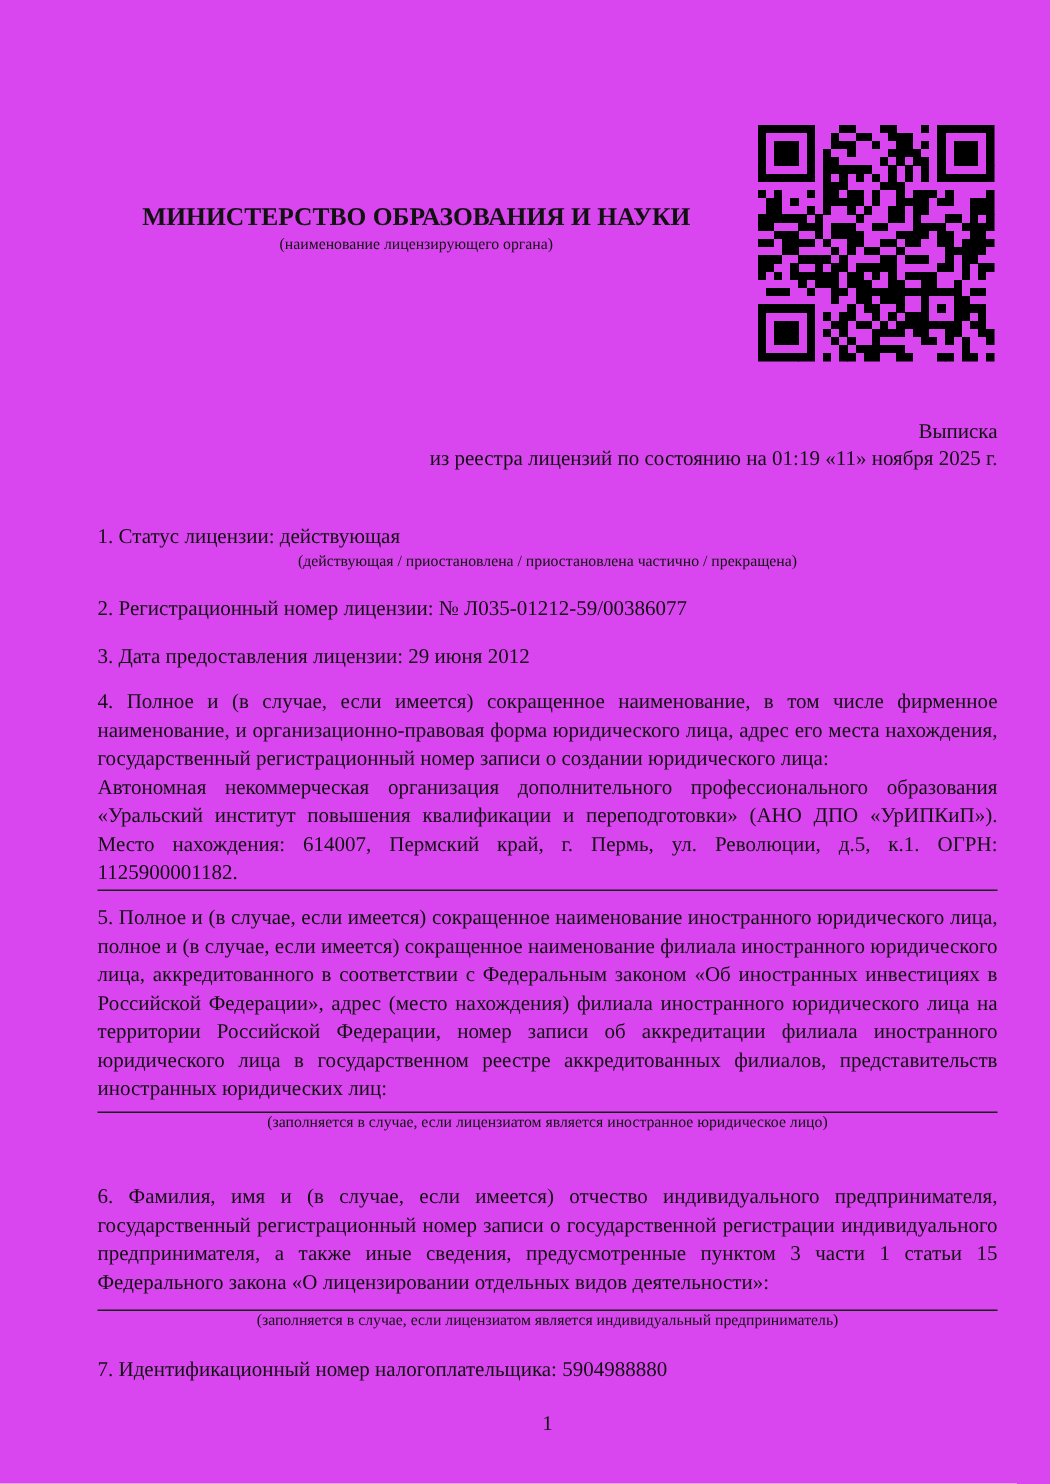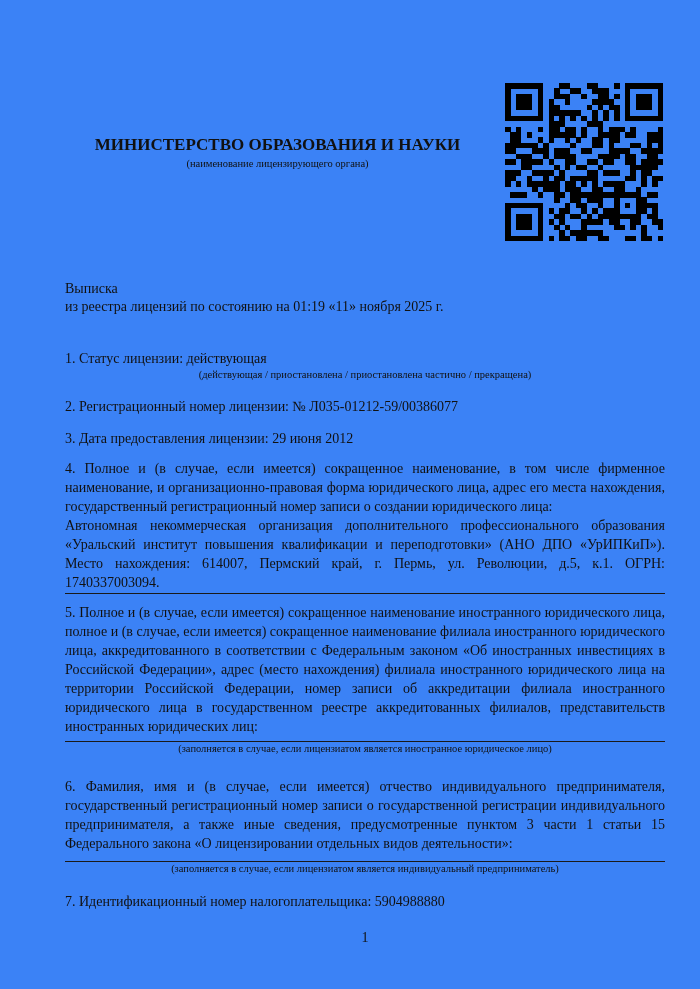--- a/index.html
+++ b/index.html
@@ -1,21 +1,21 @@
 <!DOCTYPE html>
 <html><head>
 <meta charset="utf-8">
 <style>
   html, body { margin: 0; padding: 0; background: #e8e8e8; }
   .page {
     position: relative;
     width: 700px;
     height: 989px;
     margin: 0 auto;
-    background: #3b82f6;
+    background: #d946ef;
     color: #111111;
     font-family: "Liberation Serif", "DejaVu Serif", serif;
     font-size: 14px;
     line-height: 19px;
     overflow: hidden;
     box-sizing: border-box;
   }
   .content { padding: 0 35px 0 65px; }
 
   
@@ -39,31 +39,31 @@
     position: absolute;
     top: 83px;
     left: 505px;
     width: 158px;
     height: 158px;
   }
 
   
   .doc-title {
     margin-top: 110px;
-    text-align: left;
+    text-align: right;
     line-height: 18px;
   }
 
   
   .sec-status   { margin-top: 33px; }
   .sec-regnum   { margin-top: 16px; }
   .sec-date     { margin-top: 13px; }
   .sec-entity   { margin-top: 11px; }
   .sec-foreign  { margin-top: 9px;  }
-  .sec-ip       { margin-top: 22px; }
+  .sec-ip       { margin-top: 34px; }
   .sec-inn      { margin-top: 17px; }
 
   p.line { margin: 0; }
   p.just { margin: 0; text-align: justify; }
 
   .rule {
     height: 0;
     border-top: 1.8px solid #1a1a1a;
   }
   .rule-gap-sm { margin-top: 1px; }
@@ -549,21 +549,21 @@
     <div class="sec-regnum">
       <p class="line">2. Регистрационный номер лицензии: № Л035-01212-59/00386077</p>
     </div>
 
     <div class="sec-date">
       <p class="line">3. Дата предоставления лицензии: 29 июня 2012</p>
     </div>
 
     <div class="sec-entity">
       <p class="just">4. Полное и (в случае, если имеется) сокращенное наименование, в том числе фирменное наименование, и организационно-правовая форма юридического лица, адрес его места нахождения, государственный регистрационный номер записи о создании юридического лица:</p>
-      <p class="just">Автономная некоммерческая организация дополнительного профессионального образования «Уральский институт повышения квалификации и переподготовки» (АНО ДПО «УрИПКиП»). Место нахождения: 614007, Пермский край, г. Пермь, ул. Революции, д.5, к.1. ОГРН: 1740337003094.</p>
+      <p class="just">Автономная некоммерческая организация дополнительного профессионального образования «Уральский институт повышения квалификации и переподготовки» (АНО ДПО «УрИПКиП»). Место нахождения: 614007, Пермский край, г. Пермь, ул. Революции, д.5, к.1. ОГРН: 1125900001182.</p>
       <div class="rule rule-gap-sm"></div>
     </div>
 
     <div class="sec-foreign">
       <p class="just">5. Полное и (в случае, если имеется) сокращенное наименование иностранного юридического лица, полное и (в случае, если имеется) сокращенное наименование филиала иностранного юридического лица, аккредитованного в соответствии с Федеральным законом «Об иностранных инвестициях в Российской Федерации», адрес (место нахождения) филиала иностранного юридического лица на территории Российской Федерации, номер записи об аккредитации филиала иностранного юридического лица в государственном реестре аккредитованных филиалов, представительств иностранных юридических лиц:</p>
       <div class="rule rule-gap-md"></div>
       <div class="form-caption">(заполняется в случае, если лицензиатом является иностранное юридическое лицо)</div>
     </div>
 
     <div class="sec-ip">

